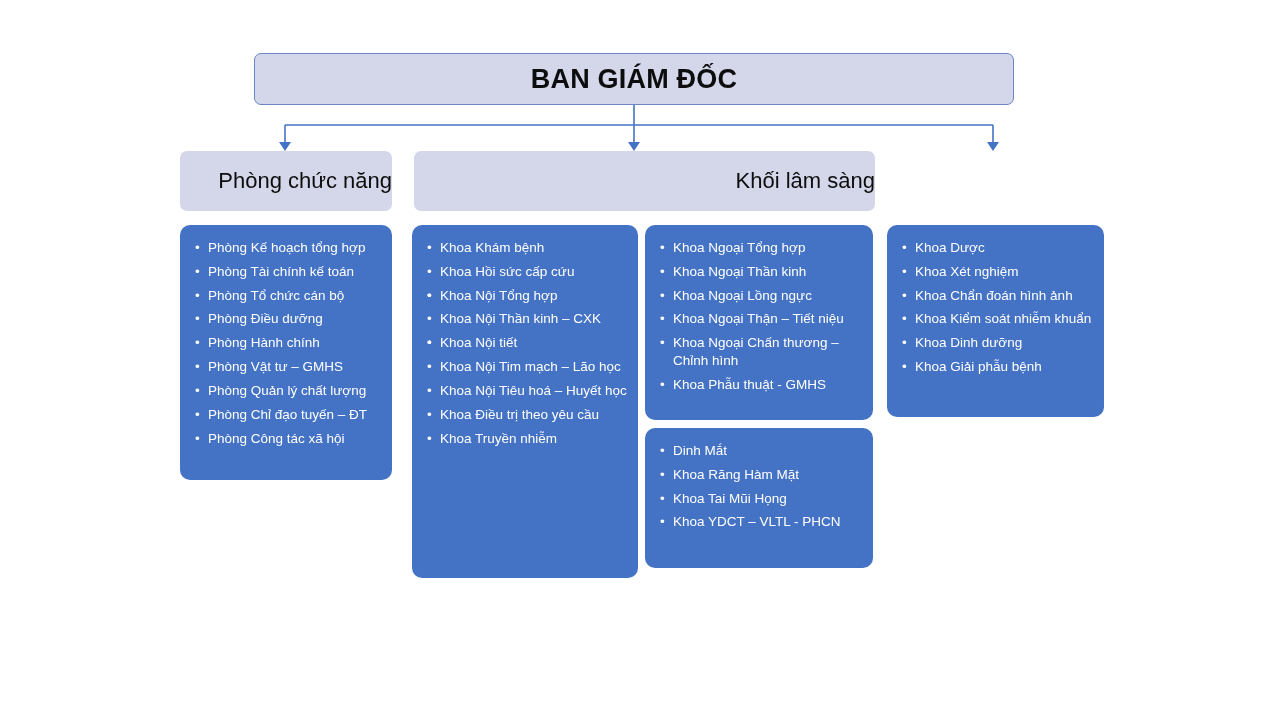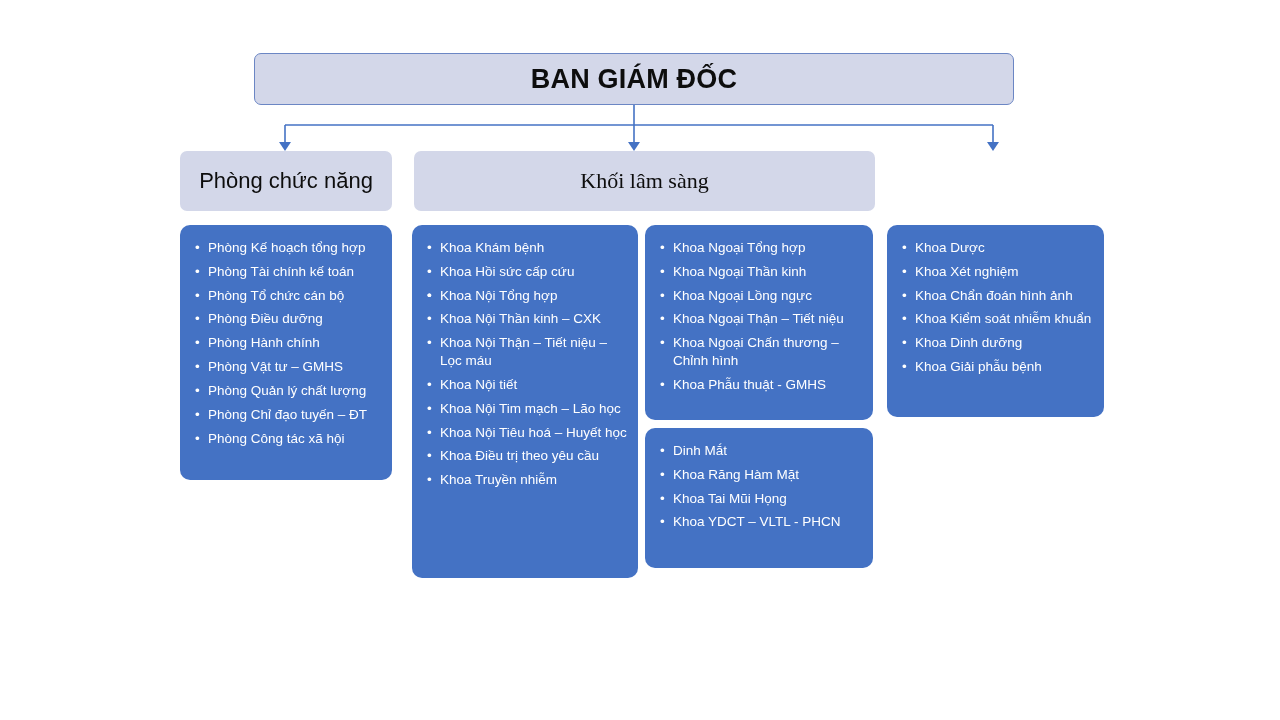--- a/index.html
+++ b/index.html
@@ -45,21 +45,21 @@
     font-weight: bold;
     color: #0d0d0d;
     letter-spacing: 0.2px;
   }
   .cat-header {
     position: absolute;
     background: #d3d7e9;
     border-radius: 7px;
     display: flex;
     align-items: center;
-    justify-content: center;
+    justify-content: flex-end;
     box-sizing: border-box;
   }
   .cat-header .cat-title {
     font-size: 22px;
     color: #0d0d0d;
   }
   .list-box {
     position: absolute;
     background: #4472c4;
     border-radius: 10px;
@@ -85,21 +85,21 @@
   .list-box li .bullet {
     position: absolute;
     left: 1px;
     top: 0;
     color: #ffffff;
     font-size: 13.5px;
     line-height: 1.32;
   }
   
   #cat-header-0 { left: 180px; top: 151px; width: 212px; height: 60px; }
-  #cat-header-1 { left: 414px; top: 151px; width: 461px; height: 60px; font-family: Liberation Serif, serif; }
+  #cat-header-1 { left: 414px; top: 151px; width: 461px; height: 60px; }
   #cat-header-2 { left: 887px; top: 151px; width: 217px; height: 60px; }
 
   #list-box-0 { left: 180px; top: 225px; width: 212px; height: 255px; }
   #list-box-1 { left: 412px; top: 225px; width: 226px; height: 353px; }
   #list-box-2 { left: 645px; top: 225px; width: 228px; height: 195px; }
   #list-box-3 { left: 645px; top: 428px; width: 228px; height: 140px; }
   #list-box-4 { left: 887px; top: 225px; width: 217px; height: 192px; }
 </style>
 </head>
 <body>
@@ -146,21 +146,21 @@
         <li><span class="bullet">•</span><span>Phòng Công tác xã hội</span></li>
       </ul>
   </div>
   <div class="list-box" id="list-box-1">
     <ul>
         <li><span class="bullet">•</span><span>Khoa Khám bệnh</span></li>
         <li><span class="bullet">•</span><span>Khoa Hồi sức cấp cứu</span></li>
         <li><span class="bullet">•</span></li>
         <li><span class="bullet">•</span><span>Khoa Nội Tổng hợp</span></li>
         <li><span class="bullet">•</span><span>Khoa Nội Thần kinh – CXK</span></li>
-        <li><span class="bullet">•</span><span>Khoa Nội Thận – Tiết niệu – Lọc máu</span></li>
+        <li><span class="bullet">•</span></li>
         <li><span class="bullet">•</span><span>Khoa Nội tiết</span></li>
         <li><span class="bullet">•</span><span>Khoa Nội Tim mạch – Lão học</span></li>
         <li><span class="bullet">•</span><span>Khoa Nội Tiêu hoá – Huyết học</span></li>
         <li><span class="bullet">•</span><span>Khoa Điều trị theo yêu cầu</span></li>
         <li><span class="bullet">•</span><span>Khoa Truyền nhiễm</span></li>
       </ul>
   </div>
   <div class="list-box" id="list-box-2">
     <ul>
         <li><span class="bullet">•</span><span>Khoa Ngoại Tổng hợp</span></li>

